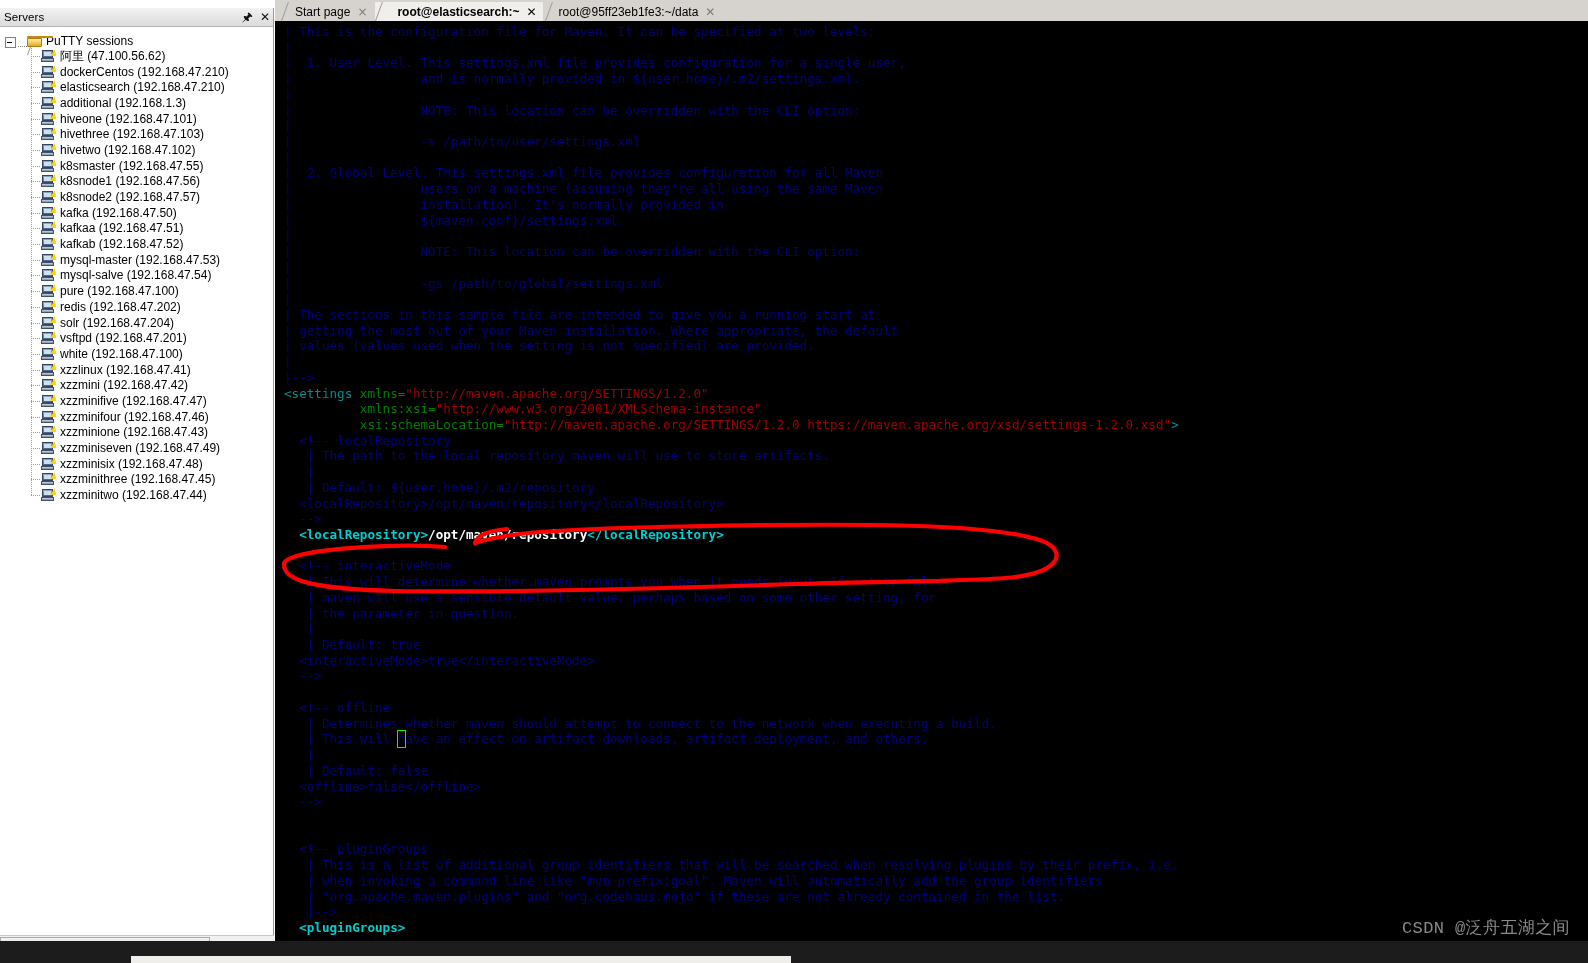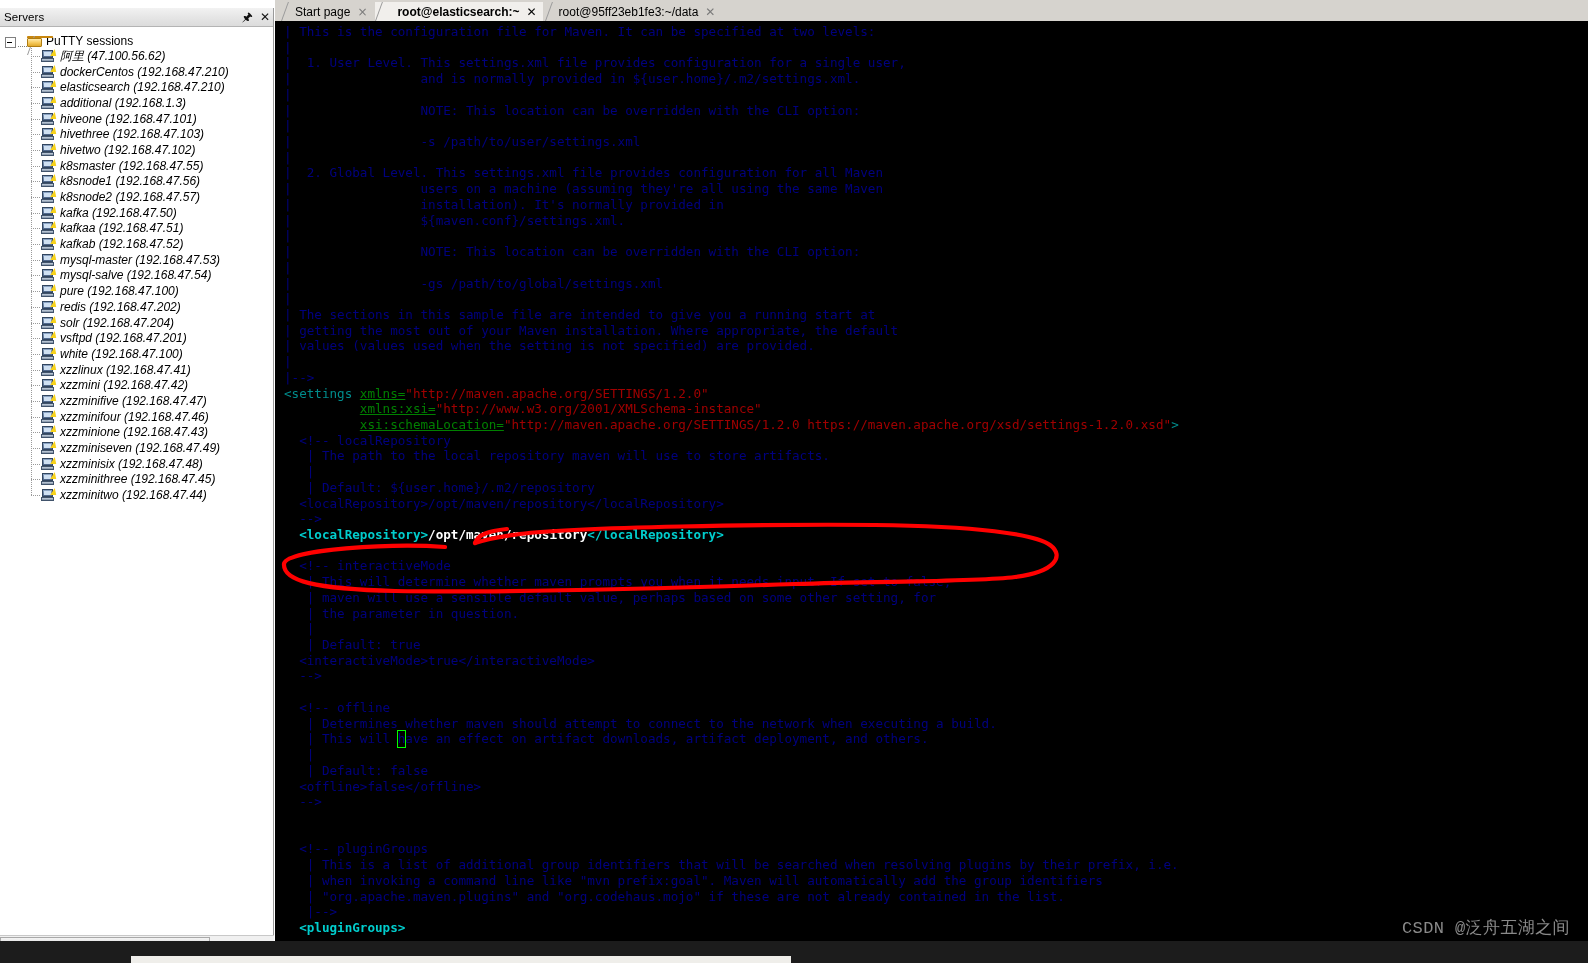--- a/index.html
+++ b/index.html
@@ -125,21 +125,20 @@
     width: 1px;
     border-left: 1px dotted #9a9a9a;
   }
   .tree-item {
     display: flex;
     align-items: center;
     height: 15.7px;
     padding-left: 31px;
     position: relative;
     white-space: nowrap;
-    font-style: italic;
   }
   .tree-item:before {
     content: "";
     position: absolute;
     left: 31px; top: 50%;
     width: 9px; height: 1px;
     border-top: 1px dotted #9a9a9a;
   }
   .pc-icon {
     width: 16px; height: 14px;
@@ -253,21 +252,21 @@
     letter-spacing: 0px;
   }
   #term-lines {
     position: absolute;
     left: 9px; top: 3px;
   }
   .tline { height: 15.72px; }
 
   .c-comment { color: #00007f; }
   .c-tag     { color: #008b8b; }
-  .c-attr    { color: #008000; text-decoration: underline; }
+  .c-attr    { color: #008000; }
   .c-str     { color: #a00000; }
   .c-plain   { color: #cccccc; }
   .c-bright-tag { color: #00cdcd; font-weight: bold; }
   .c-bright-txt { color: #ffffff; font-weight: bold; }
   .cursor {
     display: inline-block;
     outline: 1.5px solid #00ff00;
     color: #00007f;
     background: transparent;
   }

